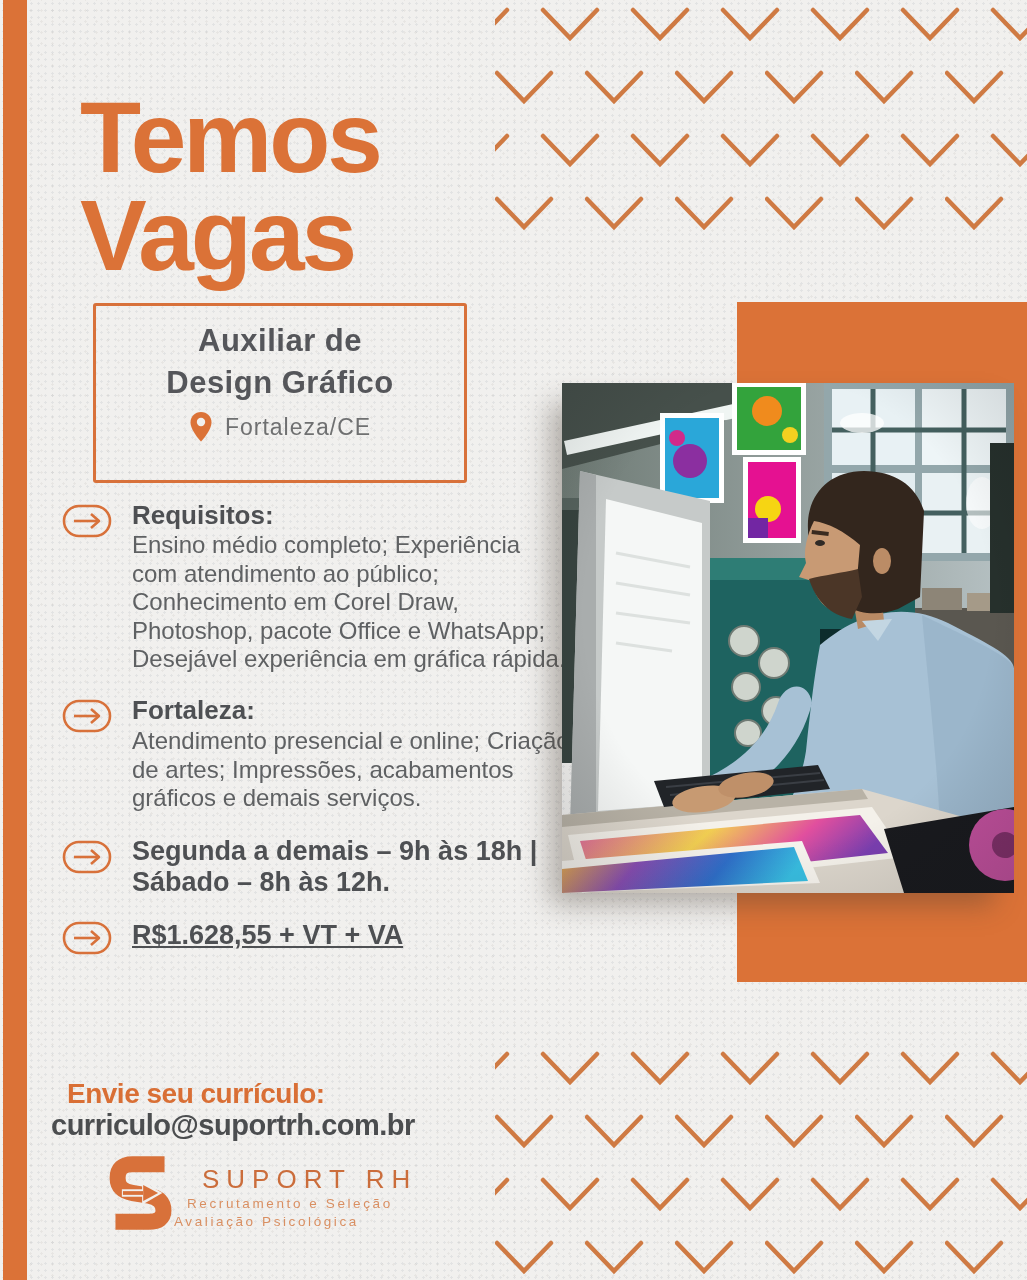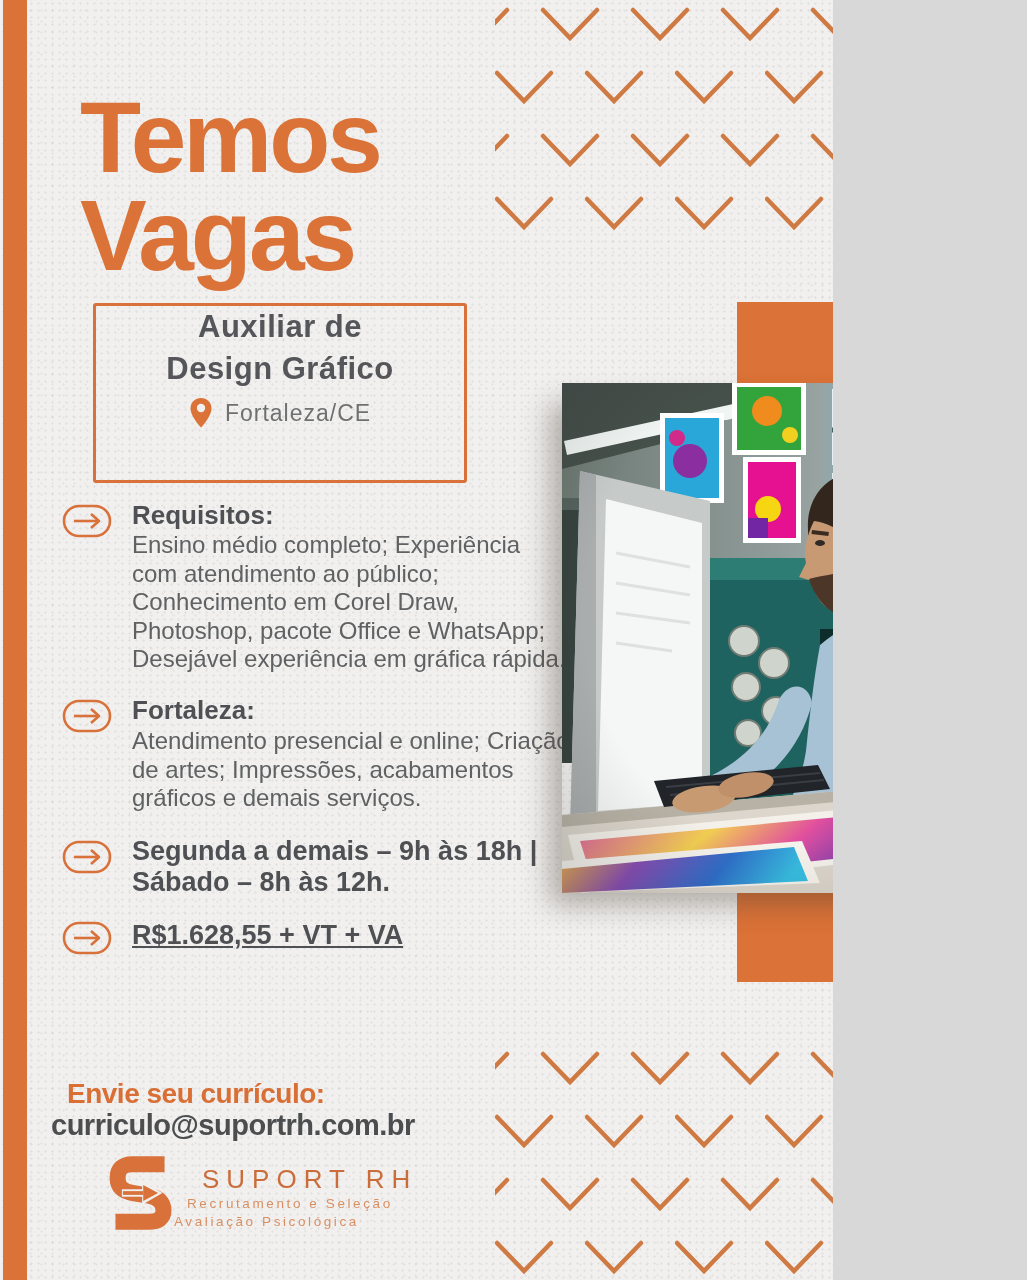--- a/index.html
+++ b/index.html
@@ -1,38 +1,38 @@
 <!DOCTYPE html>
 <html><head>
 <meta charset="utf-8">
 <style>
   html,body{margin:0;padding:0;background:#d8d8d8;}
   .canvas{
-    position:relative;width:833px;height:1280px;overflow:hidden;
+    position:relative;width:1027px;height:1280px;overflow:hidden;
     background-color:#f1f0ee;
     background-image:
       radial-gradient(rgba(100,105,125,0.10) 1px, transparent 1.2px),
       radial-gradient(rgba(120,110,100,0.08) 1px, transparent 1.2px);
     background-size:7px 7px,11px 11px;
     background-position:0 0,3px 5px;
     font-family:"Liberation Sans", sans-serif;
   }
   .accent-bar{position:absolute;left:3px;top:0;width:24px;height:1280px;background:#db7237;}
   .chev-svg{position:absolute;pointer-events:none;}
   .chev-top{left:495px;top:4px;width:532px;height:240px;}
   .chev-bottom{left:495px;top:1048px;width:532px;height:232px;}
 
   .headline{position:absolute;left:80px;top:88px;color:#db7237;font-weight:bold;
     font-size:100px;line-height:98px;letter-spacing:-3px;}
   .headline span{display:block;}
 
   .job-card{position:absolute;left:93px;top:303px;width:374px;height:180px;
     border:3px solid #d8713a;border-radius:3px;box-sizing:border-box;
     display:flex;flex-direction:column;align-items:center;}
-  .job-title{font-size:31px;line-height:42px;font-weight:bold;
+  .job-title{margin-top:14px;font-size:31px;line-height:42px;font-weight:bold;
     color:#55565a;text-align:center;letter-spacing:0.5px;}
   .job-title span{display:block;}
   .loc-row{margin-top:7px;display:flex;align-items:center;gap:12px;}
   .loc-text{font-size:23px;color:#6f7071;letter-spacing:1px;}
 
   .pill{position:absolute;width:50px;height:34px;}
   .sec-heading{position:absolute;left:132px;font-size:26px;font-weight:bold;color:#4e5053;white-space:nowrap;}
   .sec-body{position:absolute;left:132px;width:438px;font-size:24px;line-height:28.5px;color:#5f6163;}
   .bold-line{position:absolute;left:132px;font-size:27px;line-height:31px;font-weight:bold;color:#4e5053;white-space:nowrap;}
 

